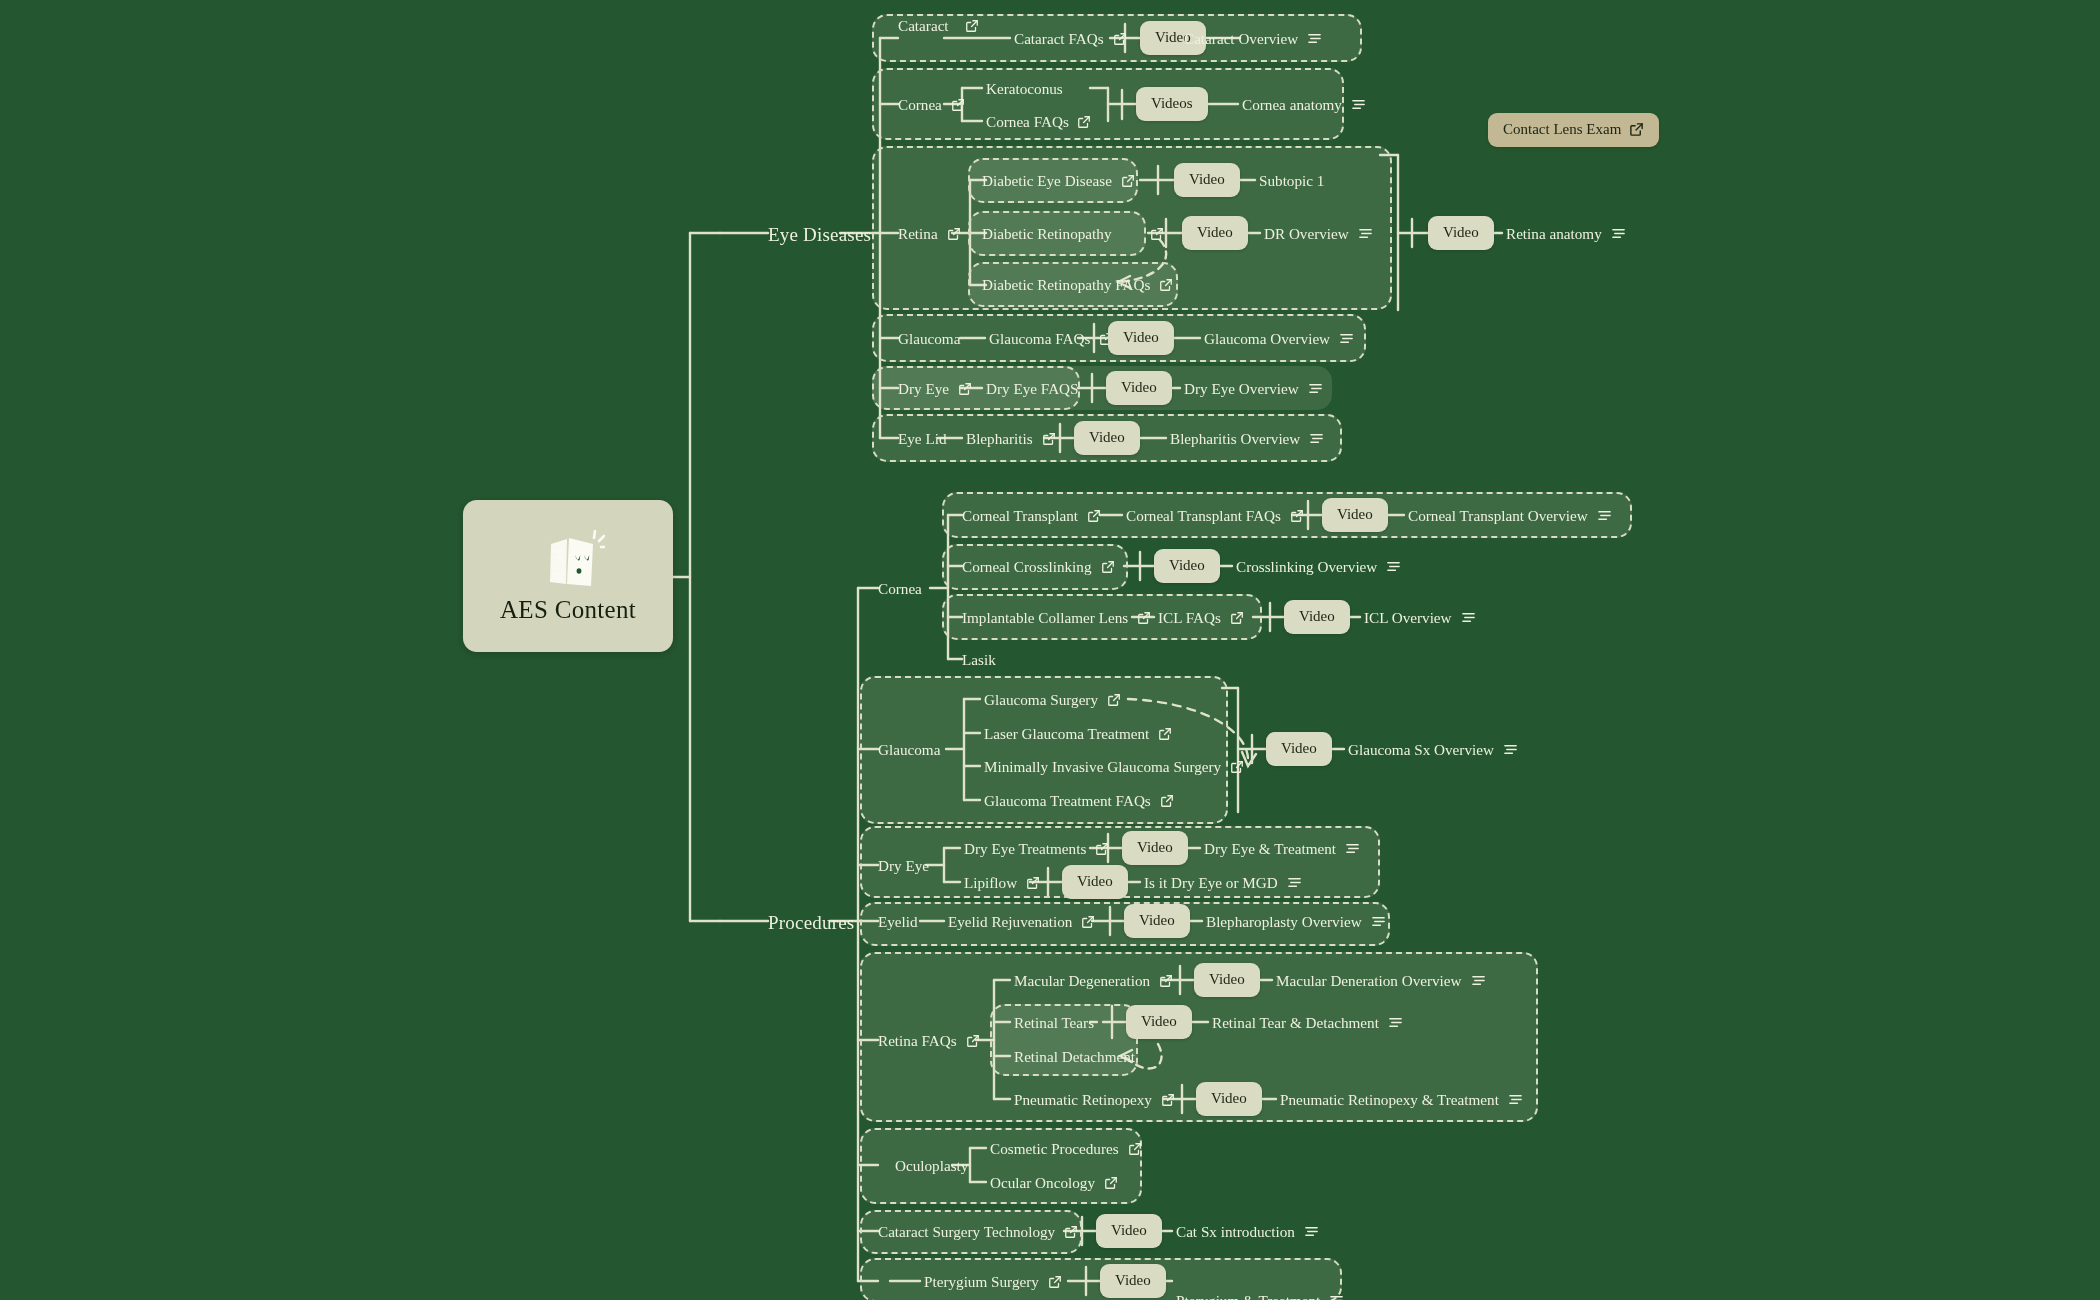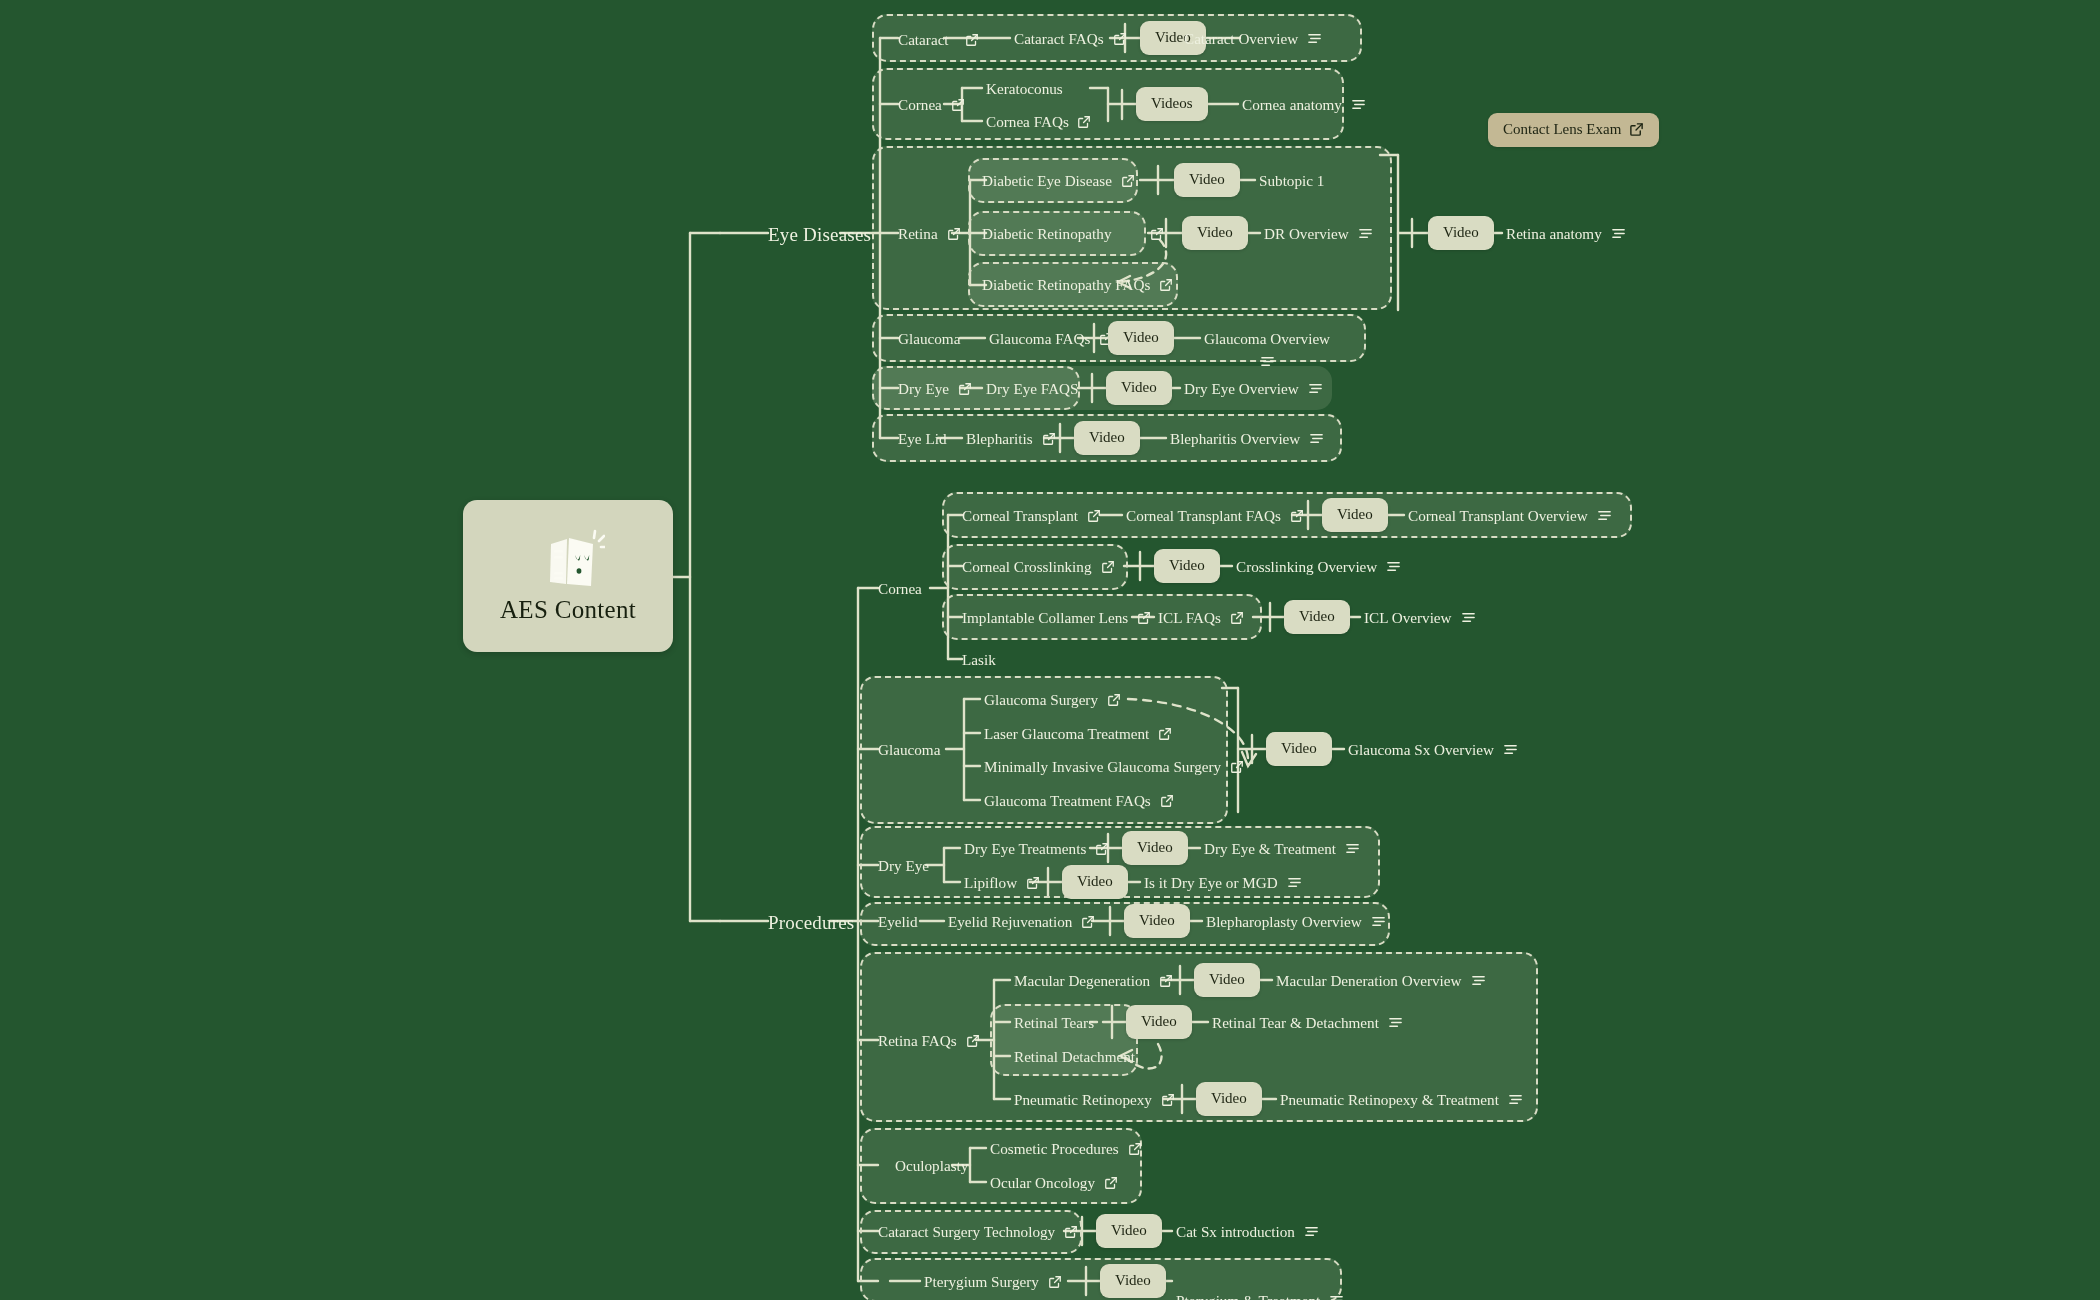--- a/index.html
+++ b/index.html
@@ -338,21 +338,21 @@
     <span>Contact Lens Exam</span>
     <span class="ic">
       <svg width="15" height="15" viewBox="0 0 16 16" fill="none" stroke="#1d2412" stroke-width="1.5" stroke-linecap="round" stroke-linejoin="round">
         <path d="M9 2h5v5"></path>
           <path d="M14 2L7.5 8.5"></path>
           <path d="M12 9.5V13a1 1 0 0 1-1 1H3a1 1 0 0 1-1-1V5a1 1 0 0 1 1-1h3.5"></path>
       </svg>
     </span>
   </div>
 
-  <div class="node" style="left:898px;top:32px;gap:16px;">
+  <div class="node" style="left:898px;top:18px;gap:16px;">
     <span>Cataract</span>
     <span class="ic">
         <svg width="14" height="14" viewBox="0 0 16 16" fill="none" stroke="#eef1e0" stroke-width="1.5" stroke-linecap="round" stroke-linejoin="round">
           <path d="M9 2h5v5"></path>
           <path d="M14 2L7.5 8.5"></path>
           <path d="M12 9.5V13a1 1 0 0 1-1 1H3a1 1 0 0 1-1-1V5a1 1 0 0 1 1-1h3.5"></path>
         </svg>
       </span>
   </div>
   <div class="node" style="left:1014px;top:31px;">
@@ -501,21 +501,21 @@
         <svg width="14" height="14" viewBox="0 0 16 16" fill="none" stroke="#eef1e0" stroke-width="1.5" stroke-linecap="round" stroke-linejoin="round">
           <path d="M9 2h5v5"></path>
           <path d="M14 2L7.5 8.5"></path>
           <path d="M12 9.5V13a1 1 0 0 1-1 1H3a1 1 0 0 1-1-1V5a1 1 0 0 1 1-1h3.5"></path>
         </svg>
       </span>
   </div>
   <div class="pill" style="left:1108px;top:321px;">
     <span>Video</span>
   </div>
-  <div class="node" style="left:1204px;top:331px;flex-direction:column;">
+  <div class="node" style="left:1204px;top:331px;">
     <span>Glaucoma Overview</span>
     <span class="ic">
         <svg width="15" height="13" viewBox="0 0 16 14" stroke="#eef1e0" stroke-width="1.7" stroke-linecap="round">
           <path d="M2 3h12"></path>
           <path d="M4 7h10"></path>
           <path d="M2 11h8"></path>
         </svg>
       </span>
   </div>
 

